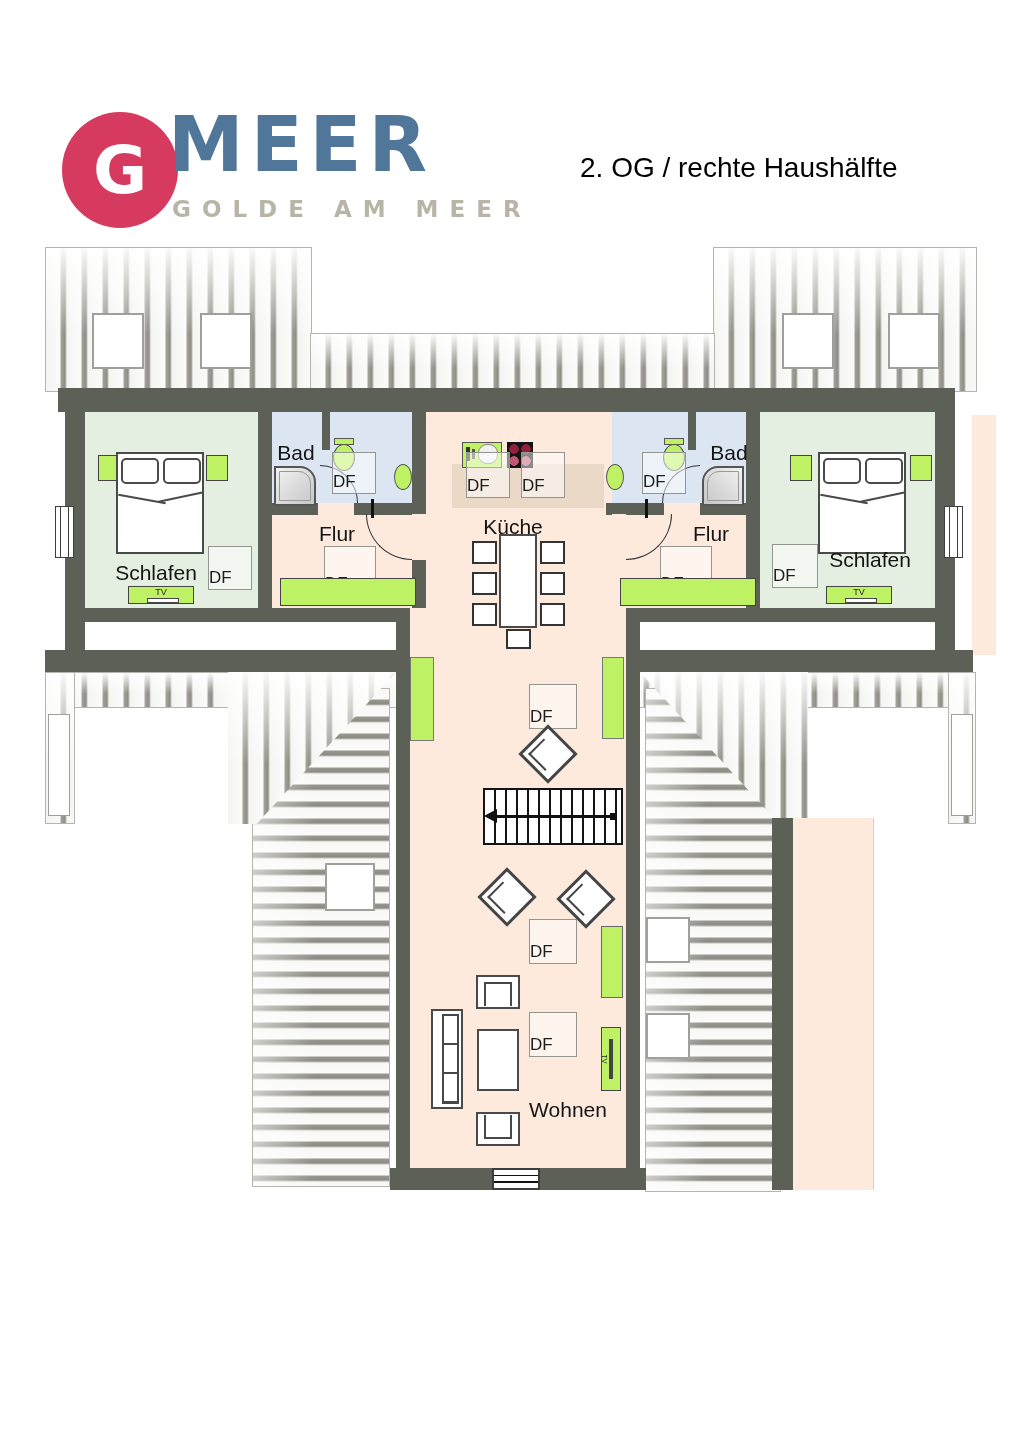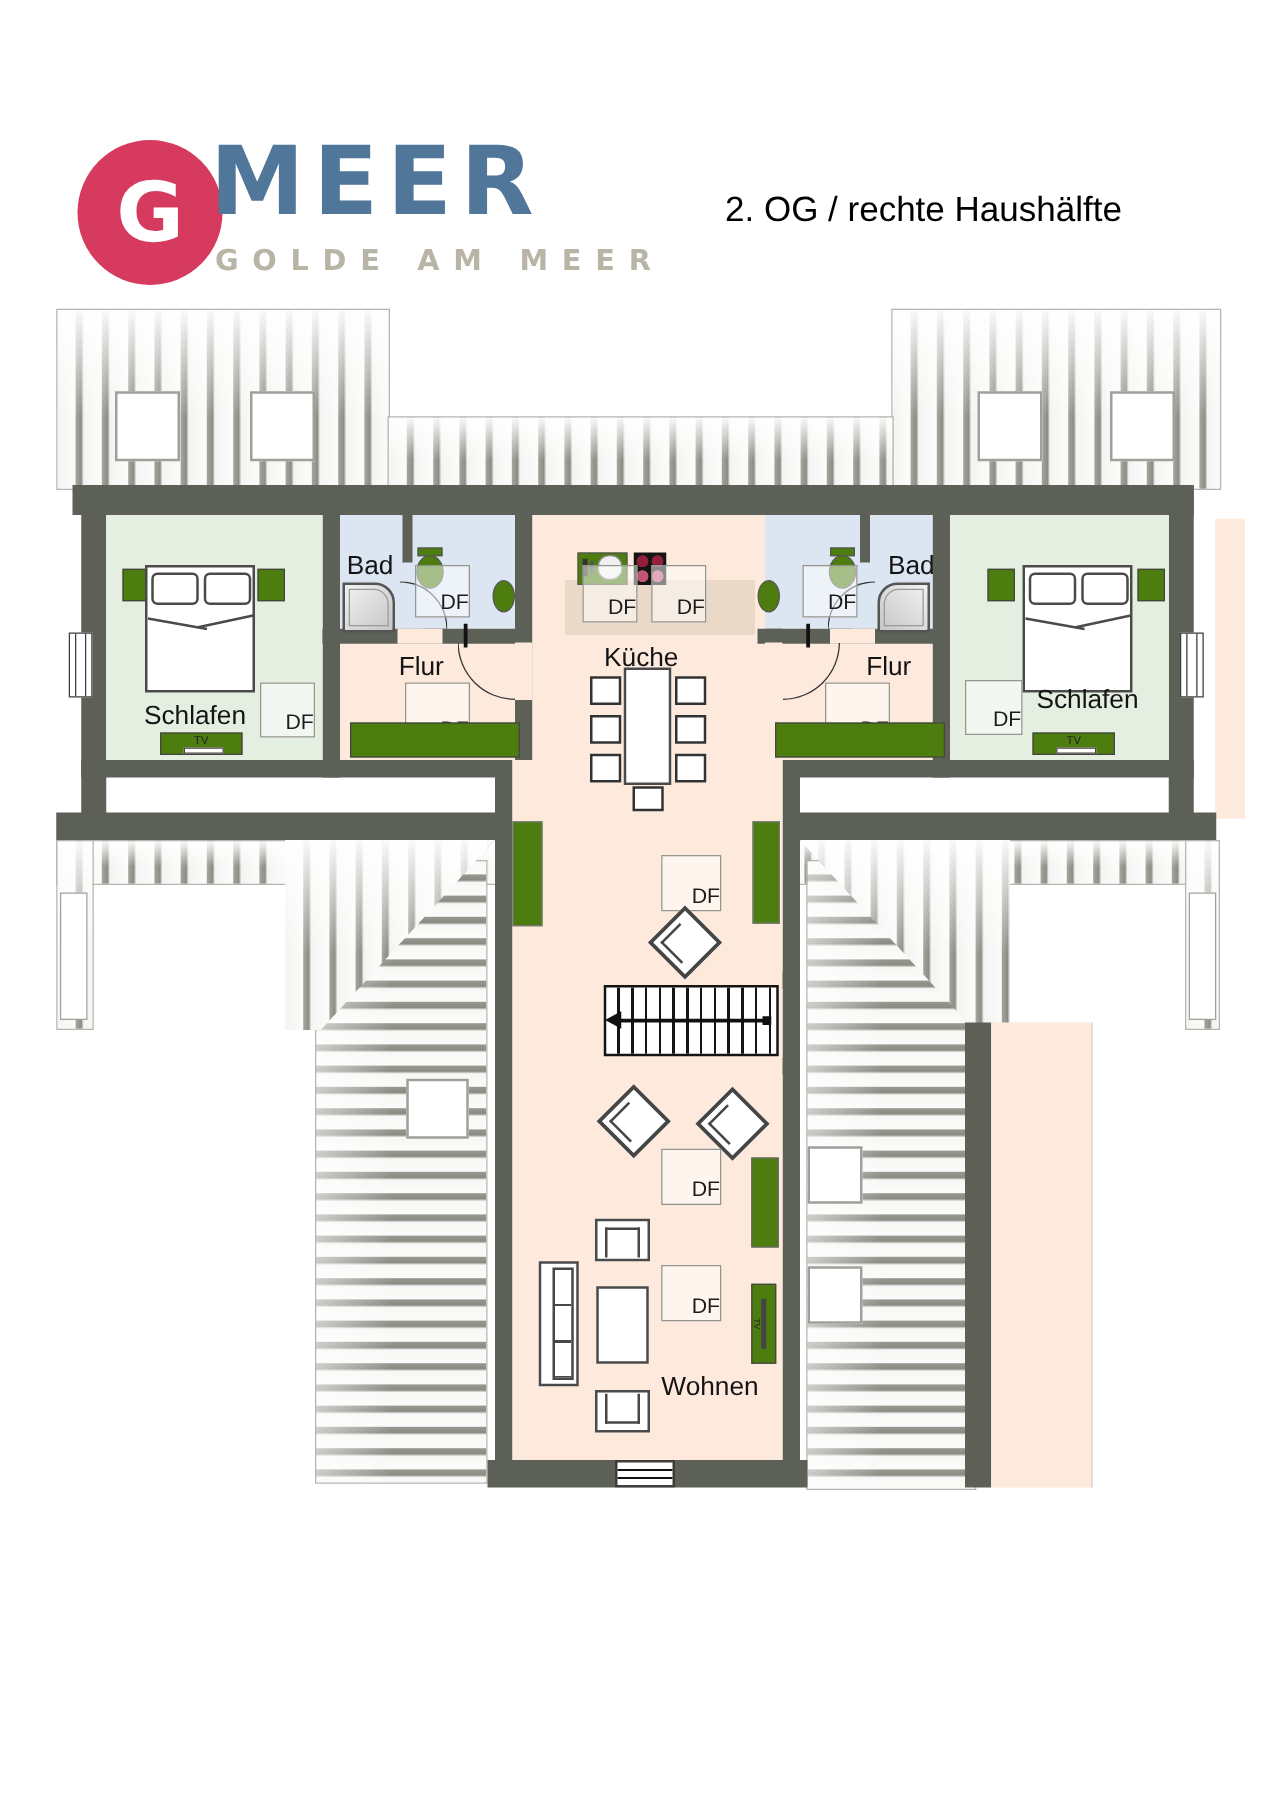--- a/index.html
+++ b/index.html
@@ -15,24 +15,24 @@
   .hstripes{position:absolute;
     background-image:
       linear-gradient(90deg,rgba(255,255,255,.55),rgba(255,255,255,0) 45%),
       repeating-linear-gradient(180deg,#f7f7f5 0px,#fbfbfa 10px,#97968f 11px,#8b8a83 15px,#f7f7f5 17px);
     border:1px solid #b5b5b0;}
   .tri{border:none;}
   .skylight{position:absolute;background:#fff;border:2px solid #9f9f9b;}
   .room{position:absolute;}
   .label{position:absolute;font-size:21px;color:#141414;text-align:center;white-space:nowrap;}
   .df-box{position:absolute;background:rgba(255,255,255,.5);border:1.5px solid #95958f;
-          display:flex;align-items:flex-end;justify-content:flex-end;
+          display:flex;align-items:flex-end;justify-content:flex-start;
           font-size:17px;color:#1c1c1c;padding-bottom:1px;box-sizing:border-box;}
   .furn{position:absolute;background:#fff;border:2px solid #4a4a4a;box-sizing:border-box;}
-  .thinfurn{position:absolute;background:#4d7c0f;border:1.5px solid #666;box-sizing:border-box;}
+  .thinfurn{position:absolute;background:#bef264;border:1.5px solid #666;box-sizing:border-box;}
   .arc{position:absolute;box-sizing:border-box;}
   .diamond{position:absolute;background:#fff;border:3px solid #454545;transform:rotate(45deg);box-sizing:border-box;}
   .diamond .inner{position:absolute;left:4px;top:10px;width:22px;height:20px;
                   border-left:2.5px solid #454545;border-bottom:2.5px solid #454545;}
   .windowsym{position:absolute;background:#fff;border:1.5px solid #3d3d3d;box-sizing:border-box;}
   .windowsym .bars{position:absolute;left:4px;top:0;bottom:0;width:7px;
                    border-left:1.5px solid #3d3d3d;border-right:1.5px solid #3d3d3d;}
   .tvtext{font-size:9px;color:#222;display:block;text-align:center;line-height:10px;}
   #stairs{position:absolute;left:483px;top:788px;width:140px;height:57px;background:#fff;
           border:2px solid #141414;box-sizing:border-box;

